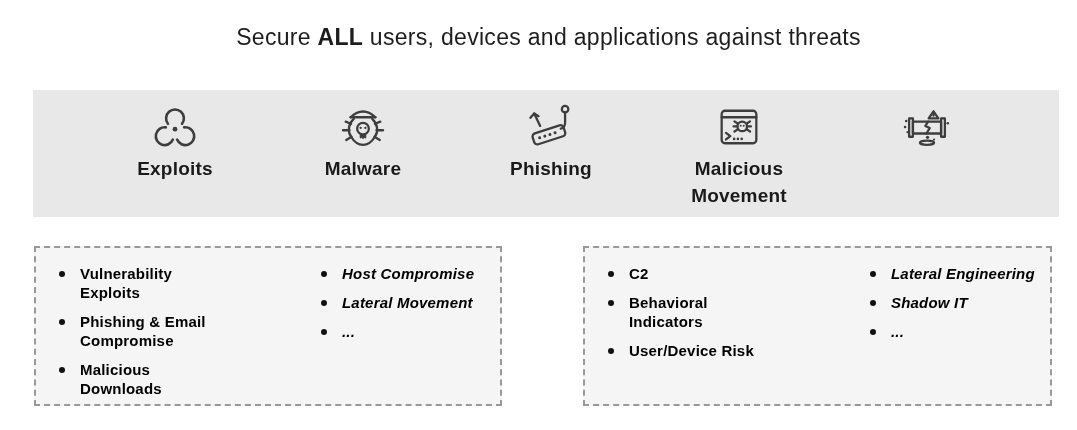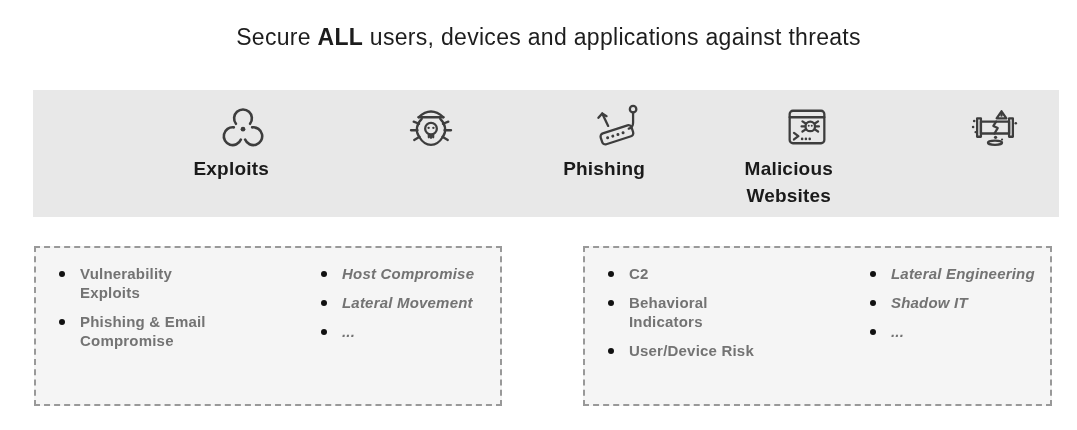--- a/index.html
+++ b/index.html
@@ -10,40 +10,40 @@
   .title{
     position:absolute;top:14px;left:0;width:100%;text-align:center;
     font-size:23px;font-weight:400;color:#1d1d1d;letter-spacing:.3px;margin:10px;
   }
   .title strong{font-weight:800;}
   .band{
     position:absolute;left:33px;top:90px;width:1026px;height:127px;
     background:#e8e8e8;display:flex;box-sizing:border-box;
     padding:11px 38px 0 48px;
   }
-  .threat{flex:1;display:flex;flex-direction:column;align-items:flex-end;}
+  .threat{flex:1;display:flex;flex-direction:column;align-items:center;}
   .ticon{display:block;height:52px;}
   .ticon svg{display:block;}
   .tlabel{
     margin-top:3px;font-size:19px;font-weight:700;color:#1a1a1a;
     text-align:center;white-space:pre-line;line-height:1.42;letter-spacing:.2px;
   }
   .dbox{
     position:absolute;top:246px;height:160px;background:#f5f5f5;
     border:2px dashed #999999;box-sizing:border-box;display:flex;
     padding-top:16px;
   }
   .dbox-left{left:34px;width:468px;}
   .dbox-right{left:583px;width:469px;}
   ul.col{list-style:none;margin:0;padding:0 0 0 21px;box-sizing:border-box;}
   .col-a{width:262px;}
   .col-b{flex:1;}
   ul.col li{
     position:relative;padding-left:23px;margin-bottom:10px;
-    font-size:15px;font-weight:700;color:#737373;line-height:19px;letter-spacing:.2px;
+    font-size:15px;font-weight:700;color:#000000;line-height:19px;letter-spacing:.2px;
   }
   .col-a li{max-width:150px;}
   .col-b li{max-width:180px;font-style:italic;}
   ul.col li::before{
     content:"";position:absolute;left:2px;top:7px;width:6px;height:6px;
     border-radius:50%;background:#111111;
   }
 </style>
 </head>
 <body>
@@ -79,20 +79,21 @@
             <path d="M36.5 27 L42.5 27"></path>
             <path d="M34.5 33 L39.5 36"></path>
           <circle cx="24" cy="25.5" r="5.4"></circle>
           <circle cx="21.8" cy="24.8" r="1.1" fill="#3d3d3d" stroke="none"></circle>
           <circle cx="26.2" cy="24.8" r="1.1" fill="#3d3d3d" stroke="none"></circle>
           <path d="M22 31 L22 33.5"></path>
             <path d="M24 31.4 L24 34"></path>
             <path d="M26 31 L26 33.5"></path>
         </svg>
       </span>
+      <span class="tlabel">Malware</span>
     </div>
 
     <div class="threat">
       <span class="ticon">
         <svg width="52" height="52" viewBox="0 0 48 48" fill="none" stroke="#3d3d3d" stroke-width="2.1" stroke-linecap="round" stroke-linejoin="round">
           <circle cx="37" cy="7.5" r="3"></circle>
           <path d="M37 10.5 L37 20 Q37 24.5 33 25.5"></path>
           <g transform="rotate(-18 22 31)">
             <rect x="7" y="26" width="30" height="10.5" rx="3"></rect>
             <circle cx="13" cy="31.2" r="1.4" fill="#3d3d3d" stroke="none"></circle>
@@ -121,21 +122,21 @@
           <path d="M31.2 20.8 L34.2 18.8"></path>
             <path d="M31.6 23.5 L35 23.5"></path>
             <path d="M31.2 26.2 L34.2 28.2"></path>
           <path d="M12 29.5 L16 32.5 L12 35.5"></path>
           <circle cx="19.5" cy="35" r="1.2" fill="#3d3d3d" stroke="none"></circle>
           <circle cx="23" cy="35" r="1.2" fill="#3d3d3d" stroke="none"></circle>
           <circle cx="26.5" cy="35" r="1.2" fill="#3d3d3d" stroke="none"></circle>
         </svg>
       </span>
       <span class="tlabel">Malicious
-Websites</span>
+Movement</span>
     </div>
 
     <div class="threat">
       <span class="ticon">
         <svg width="52" height="52" viewBox="0 0 48 48" fill="none" stroke="#3d3d3d" stroke-width="2.1" stroke-linecap="round" stroke-linejoin="round">
           <rect x="11" y="19" width="26" height="11"></rect>
           <rect x="7.5" y="16" width="3.5" height="17"></rect>
           <rect x="37" y="16" width="3.5" height="17"></rect>
           <path d="M25 19 L22.5 23 L26.5 25 L23.5 30"></path>
           <circle cx="24.5" cy="33.5" r="1.5" fill="#3d3d3d" stroke="none"></circle>
@@ -150,20 +151,21 @@
         </svg>
       </span>
     </div>
 
   </div>
 
   <div class="dbox dbox-left">
     <ul class="col col-a">
       <li>Vulnerability Exploits</li>
       <li>Phishing &amp; Email Compromise</li>
+      <li>Malicious Downloads</li>
     </ul>
     <ul class="col col-b">
       <li>Host Compromise</li>
       <li>Lateral Movement</li>
       <li>...</li>
     </ul>
   </div>
 
   <div class="dbox dbox-right">
     <ul class="col col-a">

